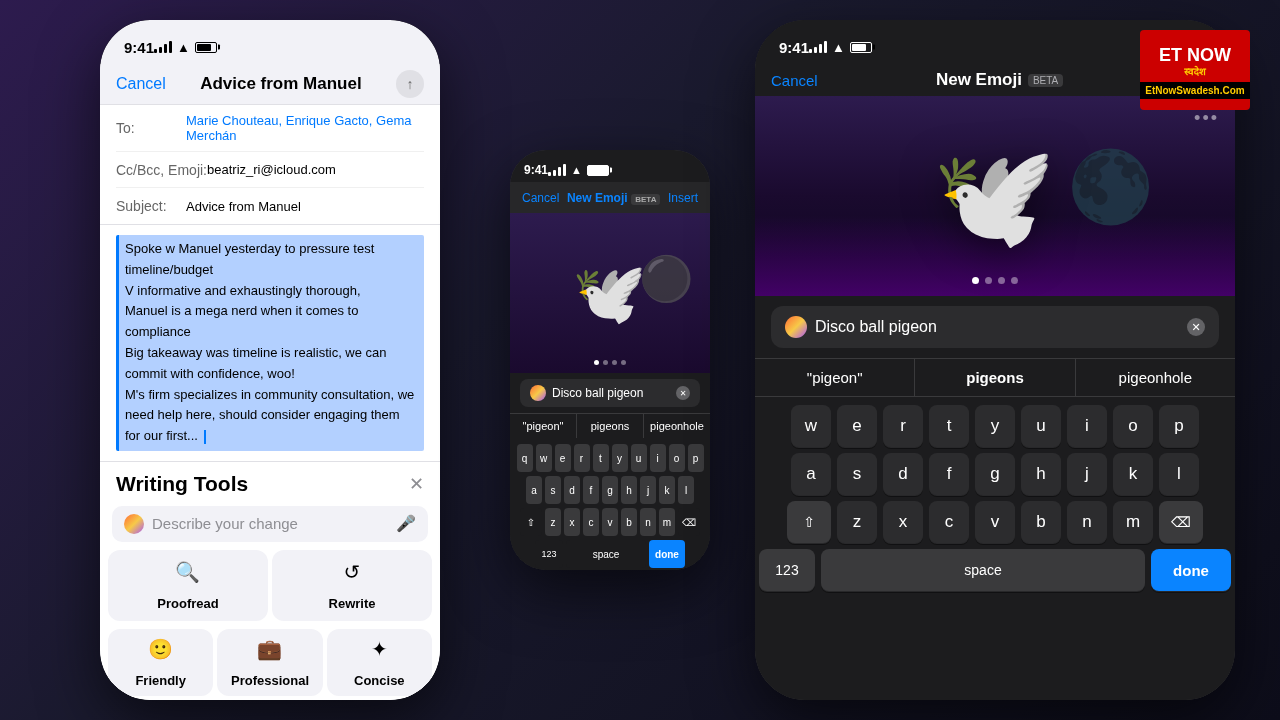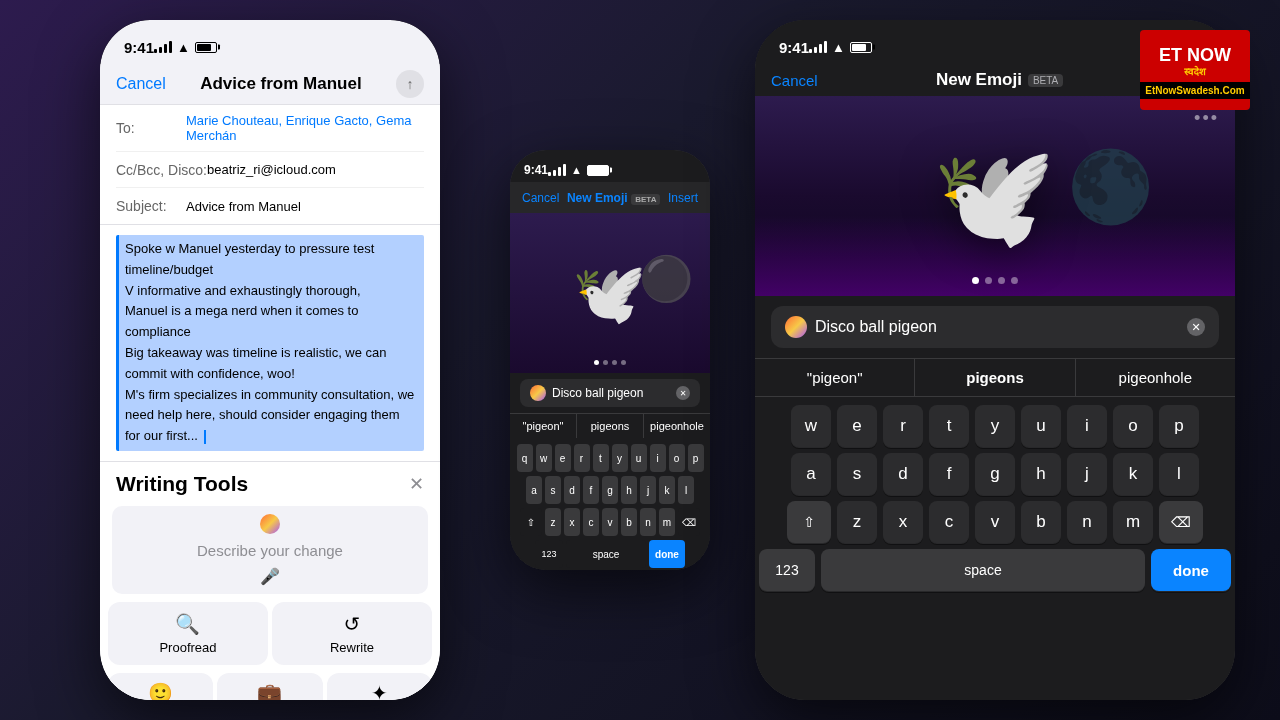--- a/index.html
+++ b/index.html
@@ -223,21 +223,20 @@
     }
 
     .writing-tools-input {
       margin: 4px 12px 8px;
       background: #f2f2f7;
       border-radius: 10px;
       display: flex;
       align-items: center;
       padding: 8px 12px;
       gap: 8px;
-      flex-direction: column;
     }
     .ai-icon-small {
       width: 20px;
       height: 20px;
       background: linear-gradient(135deg, #ff6b35, #f7c948, #a855f7);
       border-radius: 50%;
       flex-shrink: 0;
       display: flex;
       align-items: center;
       justify-content: center;
@@ -270,21 +269,22 @@
       border-radius: 12px;
       gap: 4px;
     }
     .tool-btn-icon {
       font-size: 20px;
       color: #000;
     }
     .tool-btn-label {
       font-size: 13px;
       color: #000;
-      font-weight: 400;
+      font-weight: 700;
+      margin-top: 8px;
     }
 
     .tool-buttons-row-2 {
       display: flex;
       padding: 0 8px 8px;
       gap: 4px;
     }
     .tool-btn-2 {
       flex: 1;
       display: flex;
@@ -649,21 +649,21 @@
         <span>↑</span>
       </div>
     </div>
 
     <div class="email-fields">
       <div class="email-field">
         <span class="field-label">To:</span>
         <span class="field-value">Marie Chouteau, Enrique Gacto, Gema Merchán</span>
       </div>
       <div class="email-field">
-        <span class="field-label">Cc/Bcc, Disco:</span>
+        <span class="field-label">Cc/Bcc, Emoji:</span>
         <span class="field-value black">beatriz_ri@icloud.com</span>
       </div>
       <div class="email-field">
         <span class="field-label">Subject:</span>
         <span class="field-value black">Advice from Manuel</span>
       </div>
     </div>
 
     <div class="email-body">
       <div class="email-selected-text">

